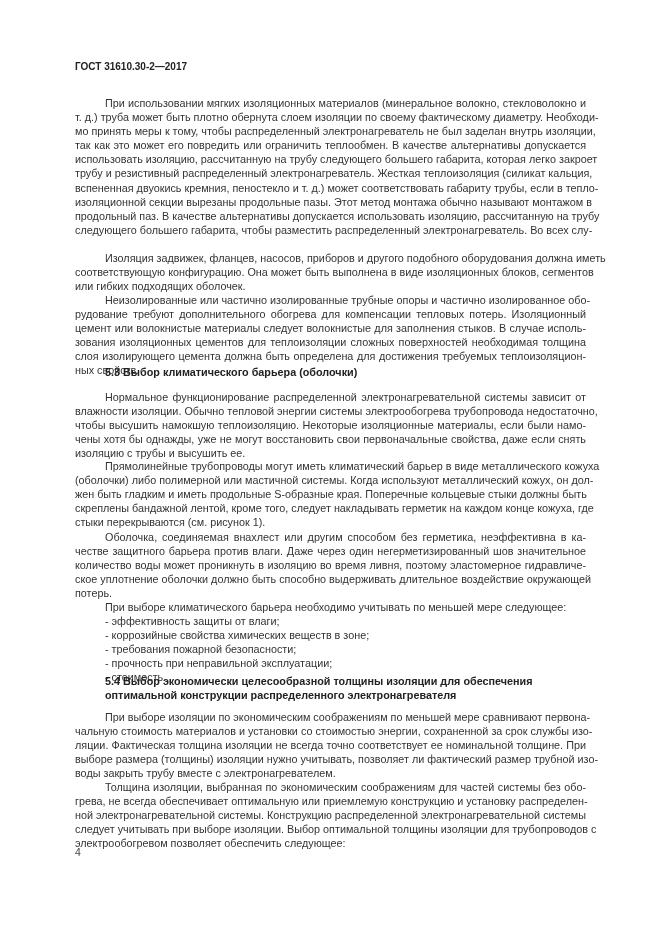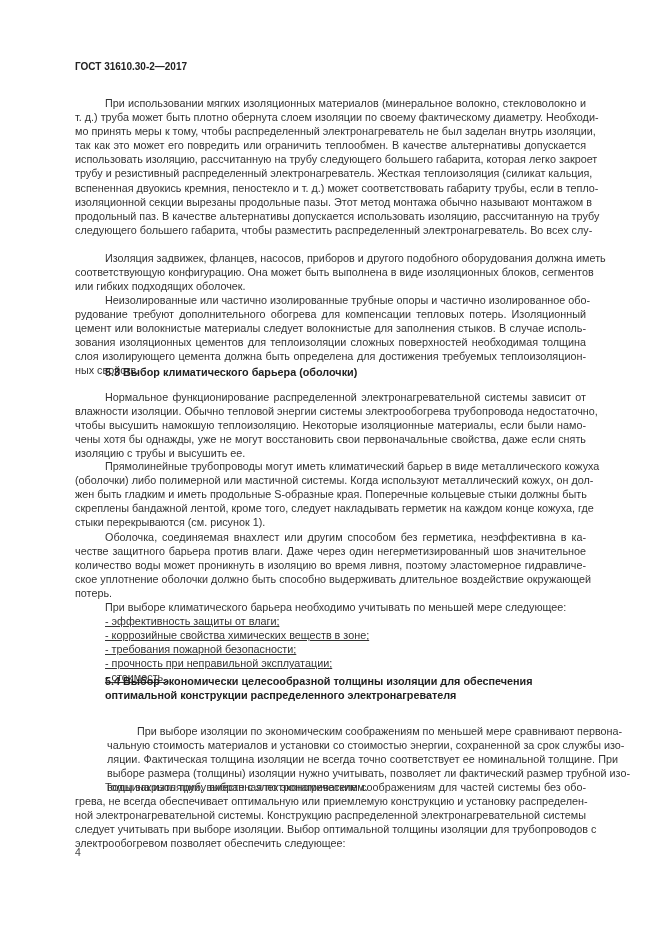--- a/index.html
+++ b/index.html
@@ -4,21 +4,21 @@
 <style>
   html,body{margin:0;padding:0;background:#fff;}
   body{width:661px;height:935px;position:relative;overflow:hidden;
        font-family:"Liberation Sans",sans-serif;color:#333;}
   .header{position:absolute;left:75px;top:61px;font-size:10px;font-weight:bold;color:#222;}
   .col{position:absolute;left:75px;width:511px;font-size:10.8px;line-height:14.1px;}
   .ln{display:block;white-space:nowrap;text-align:justify;text-align-last:justify;height:14.1px;}
   .ln.last{text-align-last:left;}
   .ind{padding-left:30px;}
   .h{font-weight:bold;color:#222;padding-left:30px;text-align-last:left;}
-  .list .ln{padding-left:30px;text-align-last:left;text-decoration:underline;}
+  .list .ln{padding-left:30px;text-align-last:left;}
   .pnum{position:absolute;left:75px;top:846px;font-size:10.5px;color:#444;}
 </style>
 </head>
 <body>
 
 <div class="header">ГОСТ 31610.30-2—2017</div>
 
 <div class="col" id="col" style="top: 96px;">
     <div style="position: absolute; left: 0px; width: 511px; top: 0px;">
       <span class="ln ind">При использовании мягких изоляционных материалов (минеральное волокно, стекловолокно и</span>
@@ -76,21 +76,21 @@
       <span class="ln last">- эффективность защиты от влаги;</span>
       <span class="ln last">- коррозийные свойства химических веществ в зоне;</span>
       <span class="ln last">- требования пожарной безопасности;</span>
       <span class="ln last">- прочность при неправильной эксплуатации;</span>
       <span class="ln last">- стоимость.</span>
     </div>
     <div style="position: absolute; left: 0px; width: 511px; top: 578px;">
       <span class="ln h">5.4 Выбор экономически целесообразной толщины изоляции для обеспечения</span>
       <span class="ln h last">оптимальной конструкции распределенного электронагревателя</span>
     </div>
-    <div style="position: absolute; left: 0px; width: 511px; top: 628px; margin-left: 32px;">
+    <div style="position: absolute; left: 0px; width: 511px; top: 614px;">
       <span class="ln ind">При выборе изоляции по экономическим соображениям по меньшей мере сравнивают первона-</span>
       <span class="ln">чальную стоимость материалов и установки со стоимостью энергии, сохраненной за срок службы изо-</span>
       <span class="ln">ляции. Фактическая толщина изоляции не всегда точно соответствует ее номинальной толщине. При</span>
       <span class="ln">выборе размера (толщины) изоляции нужно учитывать, позволяет ли фактический размер трубной изо-</span>
       <span class="ln last">воды закрыть трубу вместе с электронагревателем.</span>
     </div>
     <div style="position: absolute; left: 0px; width: 511px; top: 684px;">
       <span class="ln ind">Толщина изоляции, выбранная по экономическим соображениям для частей системы без обо-</span>
       <span class="ln">грева, не всегда обеспечивает оптимальную или приемлемую конструкцию и установку распределен-</span>
       <span class="ln">ной электронагревательной системы. Конструкцию распределенной электронагревательной системы</span>

